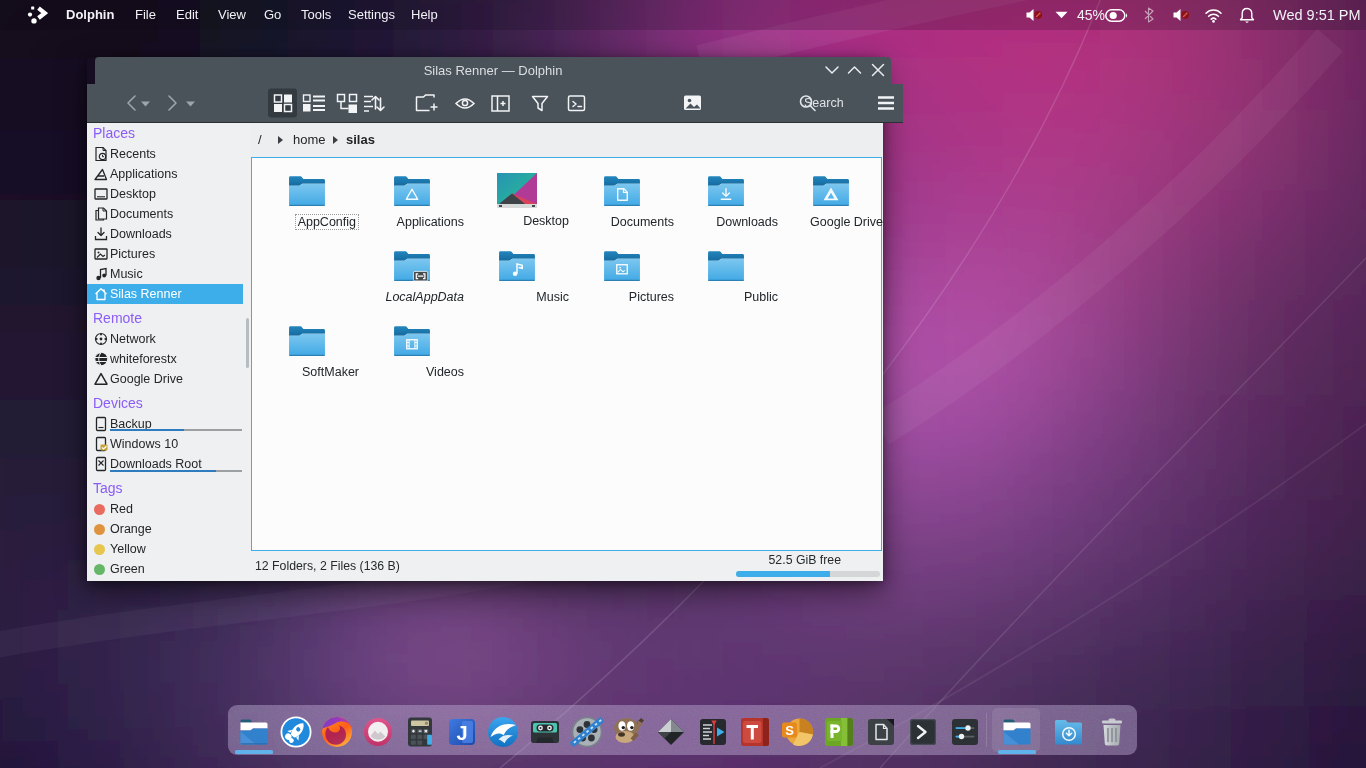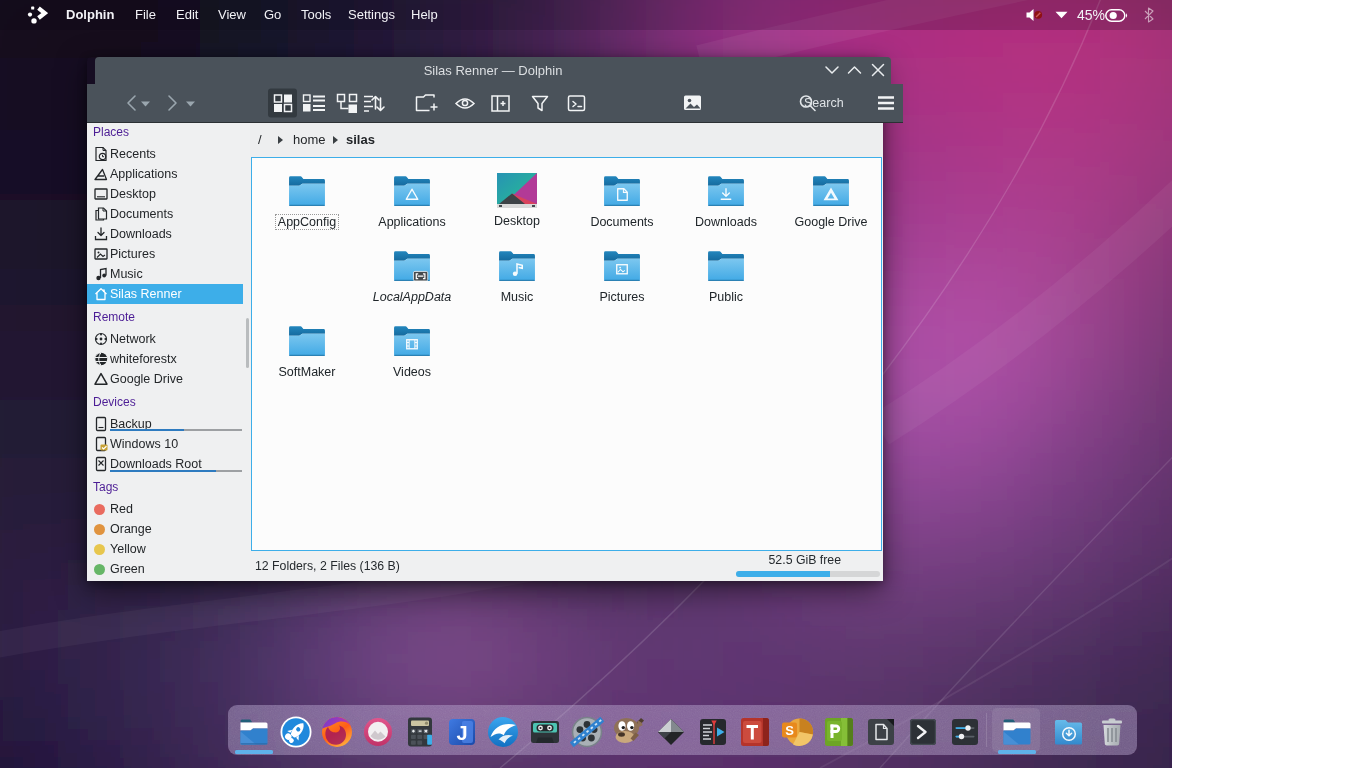--- a/index.html
+++ b/index.html
@@ -1,34 +1,34 @@
 <!DOCTYPE html>
 <html><head>
 <meta charset="utf-8">
 <style>
 html,body{margin:0;padding:0;width:1366px;height:768px;overflow:hidden;font-family:"Liberation Sans",sans-serif;}
-#stage{position:relative;width:1172px;height:768px;overflow:hidden;background:#1a1228;}
+#stage{position:relative;width:1366px;height:768px;overflow:hidden;background:#1a1228;}
 #wall{position:absolute;inset:0;background:#1a1228;}
 #topbar{position:absolute;left:0;top:0;width:1366px;height:30px;background:rgba(6,3,14,0.18);color:#f2f2f6;font-size:13px;}
 .mi{position:absolute;top:0;height:30px;line-height:30px;}
 #win{position:absolute;left:87px;top:57px;width:796px;height:524px;border-radius:4px 4px 0 0;box-shadow:0 10px 30px rgba(0,0,0,0.5), 0 2px 8px rgba(0,0,0,0.35);}
 #titlebar{position:absolute;left:8px;top:0;width:796px;height:27px;background:#4a525a;border-radius:4px 4px 0 0;}
 #titletext{position:absolute;left:0;top:0;width:796px;height:27px;line-height:28px;text-align:center;color:#dcdfe2;font-size:13px;}
 #toolbar{position:absolute;left:0;top:27px;width:796px;height:38px;background:#4a525a;border-bottom:1px solid #2b3034;padding-left:20px;}
 #winbody{position:absolute;left:0;top:66px;width:796px;height:458px;background:#fcfcfc;}
 #sidebar{position:absolute;left:0;top:0;width:163px;height:458px;background:#eff0f1;font-size:12.5px;color:#232629;}
-.shead{position:absolute;left:6px;color:#4c1d95;font-size:12px;}
+.shead{position:absolute;left:6px;color:#8b5cf6;font-size:14px;}
 .srow{position:absolute;left:0;width:156px;height:20px;}
 .srow .ic{position:absolute;left:6px;top:2px;}
 .srow .tx{position:absolute;left:23px;top:0;line-height:20px;white-space:nowrap;}
 #main{position:absolute;left:163px;top:0;width:633px;height:458px;background:#eff0f1;}
 #crumb{position:absolute;left:0;top:0;width:633px;height:34px;font-size:13px;color:#232629;background:#edeeef;}
 #view{position:absolute;left:1px;top:34px;width:629px;height:392px;border:1px solid #3daee9;background:#fcfcfc;}
 #status{position:absolute;left:0;top:428px;width:633px;height:30px;background:#eff0f1;font-size:12.3px;color:#252a2e;}
-.fi{position:absolute;width:104px;text-align:center;}
+.fi{position:absolute;width:104px;text-align:right;}
 .fi svg{display:block;margin:0 auto;}
 .fi .lbl{font-size:12.5px;color:#20262a;margin-top:5px;line-height:16px;}
 #dock{position:absolute;left:228px;top:705px;width:909px;height:50px;background:rgba(193,172,221,0.40);border-radius:9px;}
 .dki{position:absolute;top:10px;width:34px;height:34px;}
 .dku{position:absolute;top:45px;height:3.5px;width:38px;background:#5fb2ea;border-radius:1.5px;}
 .ticon{position:absolute;top:0;height:30px;display:flex;align-items:center;}
 </style>
 </head>
 <body>
 <div id="stage">

